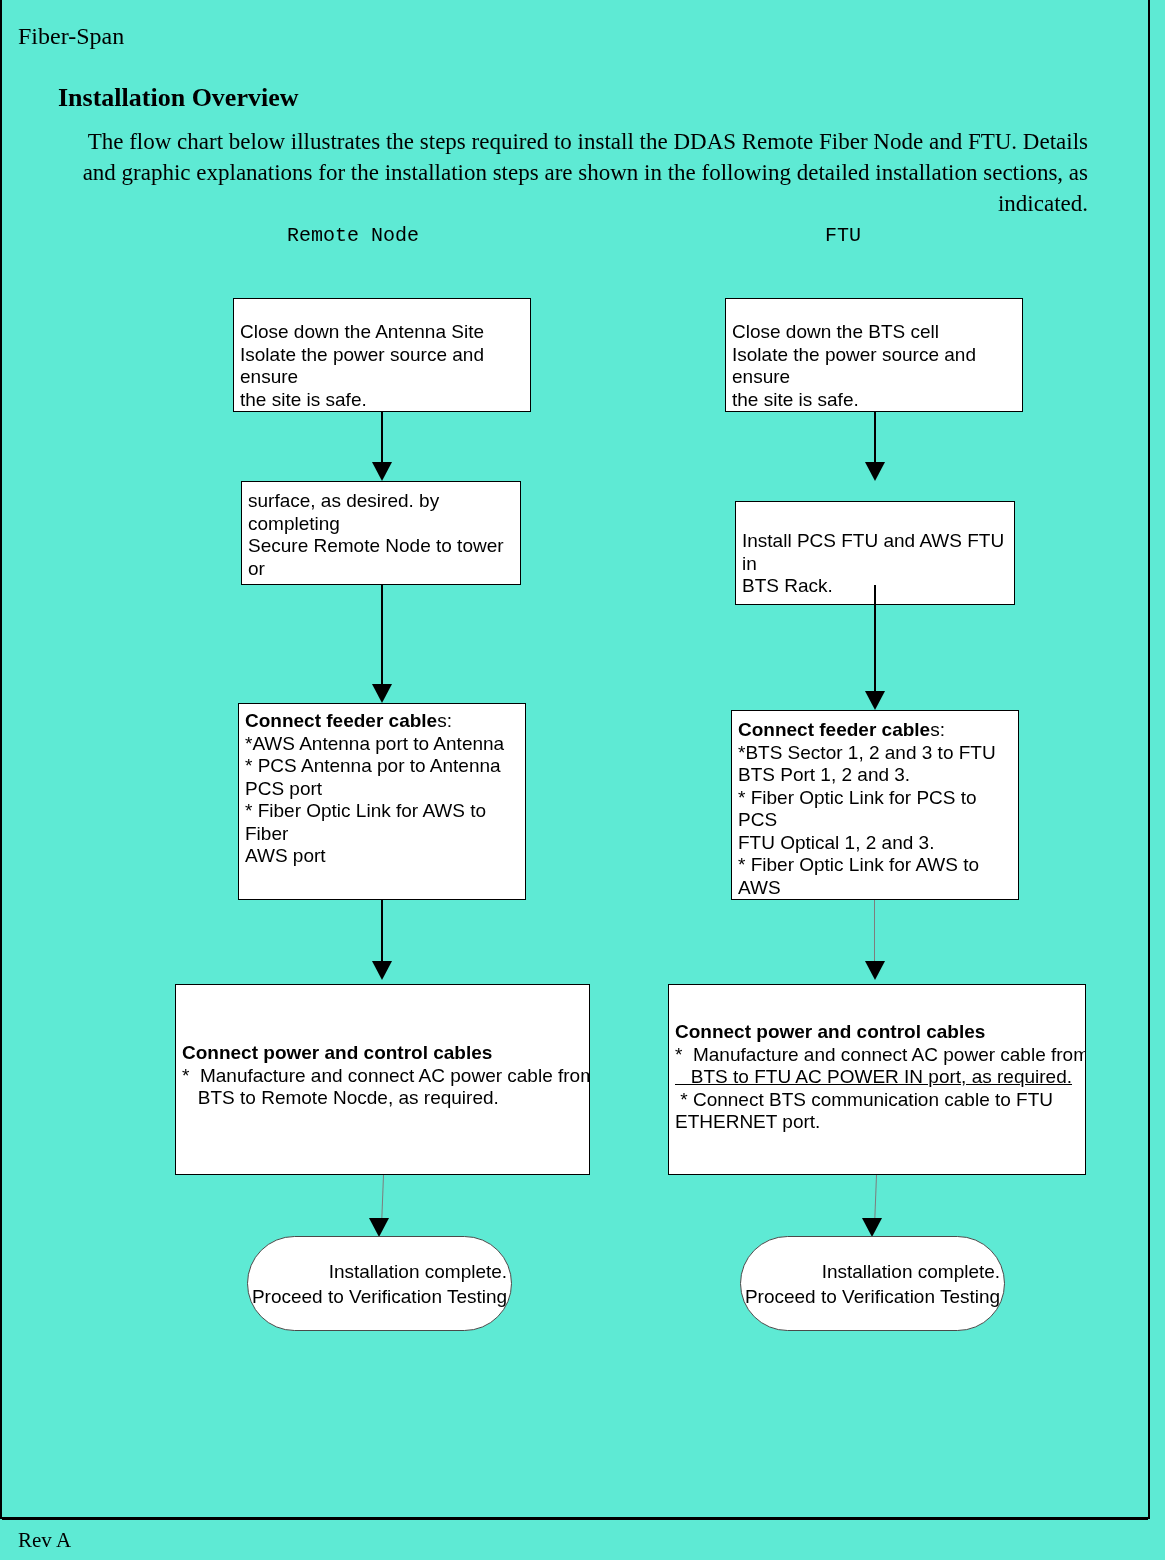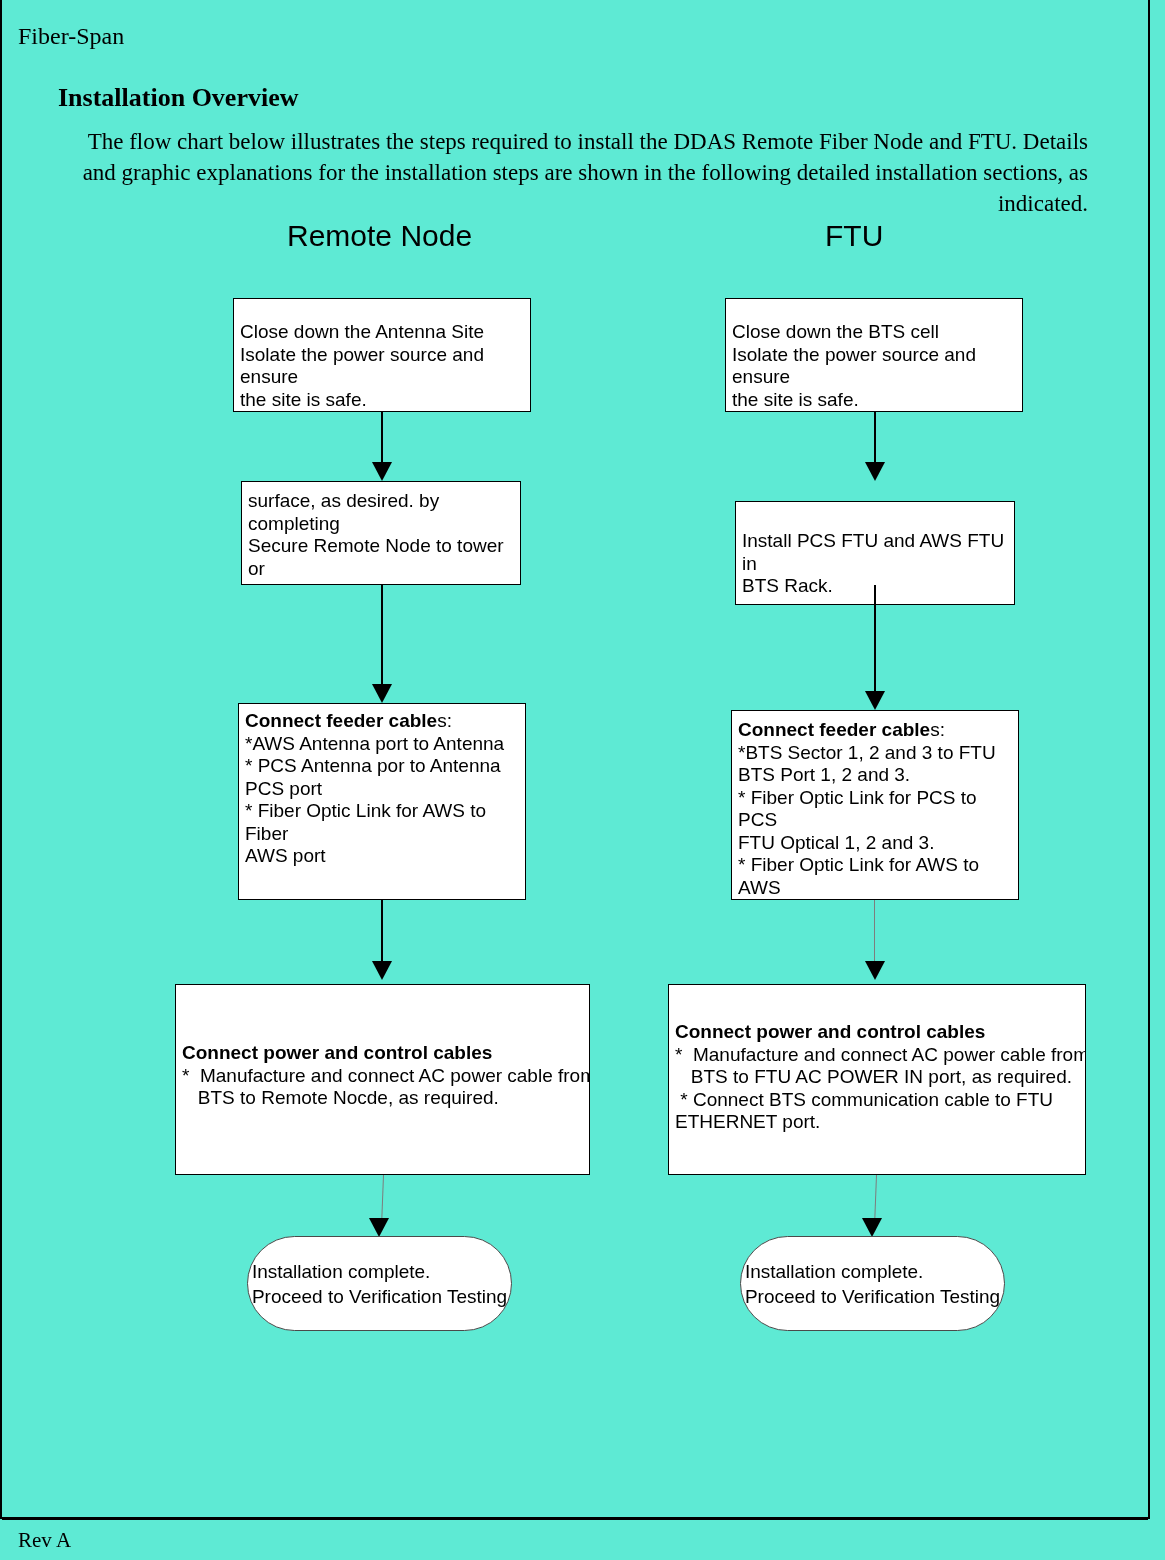--- a/index.html
+++ b/index.html
@@ -64,22 +64,22 @@
     width: 1030px;
     font-family: "Liberation Serif", serif;
     font-size: 23px;
     line-height: 31px;
     text-align: right;
   }
 
   
   .col-heading {
     position: absolute;
-    font-family: Liberation Sans, sans-serif;
-    font-size: 30px;
+    font-family: Liberation Mono, monospace;
+    font-size: 20px;
     line-height: 34px;
     white-space: nowrap;
   }
   .col-heading.left  { left: 287px; top: 219px; }
   .col-heading.right { left: 825px; top: 219px; }
 
   
   .flow-box {
     position: absolute;
     box-sizing: border-box;
@@ -101,21 +101,21 @@
   
   .terminal-box {
     position: absolute;
     box-sizing: border-box;
     border: 1.3px solid #4a4a4a;
     border-radius: 999px;
     background: #ffffff;
     font-family: "Liberation Sans", sans-serif;
     font-size: 19px;
     line-height: 25px;
-    text-align: left;
+    text-align: right;
     display: flex;
     align-items: center;
     justify-content: center;
   }
 
   
   .conn-line {
     position: absolute;
     width: 1.6px;
     background: #000000;
@@ -271,21 +271,21 @@
     </div>
   </div>
 
   <div class="conn-line faint" style="left:874px; top:900px; height:67px;"></div>
   <div class="arrow-head" style="left:865px; top:961px;"></div>
 
   <div class="flow-box" style="left:668px; top:984px; width:418px; height:191px;">
     <div class="inner" style="top:36px;">
       <div style="font-weight:bold;">Connect power and control cables</div>
       <div style="white-space:pre;">*  Manufacture and connect AC power cable from</div>
-      <div style="white-space:pre;">   BTS to FTU AC POWER IN port, as required.</div>
+      <div style="white-space:pre;text-decoration:underline;">   BTS to FTU AC POWER IN port, as required.</div>
       <div style="white-space:pre;"> * Connect BTS communication cable to FTU</div>
       <div style="white-space:pre;">ETHERNET port.</div>
     </div>
   </div>
 
   <div class="conn-line faint" style="left:876px; top:1175px; height:55px; transform:rotate(2.2deg); transform-origin: top center;"></div>
   <div class="arrow-head" style="left:862px; top:1218px;"></div>
 
   <div class="terminal-box" style="left:740px; top:1236px; width:265px; height:95px;">
     <div>

